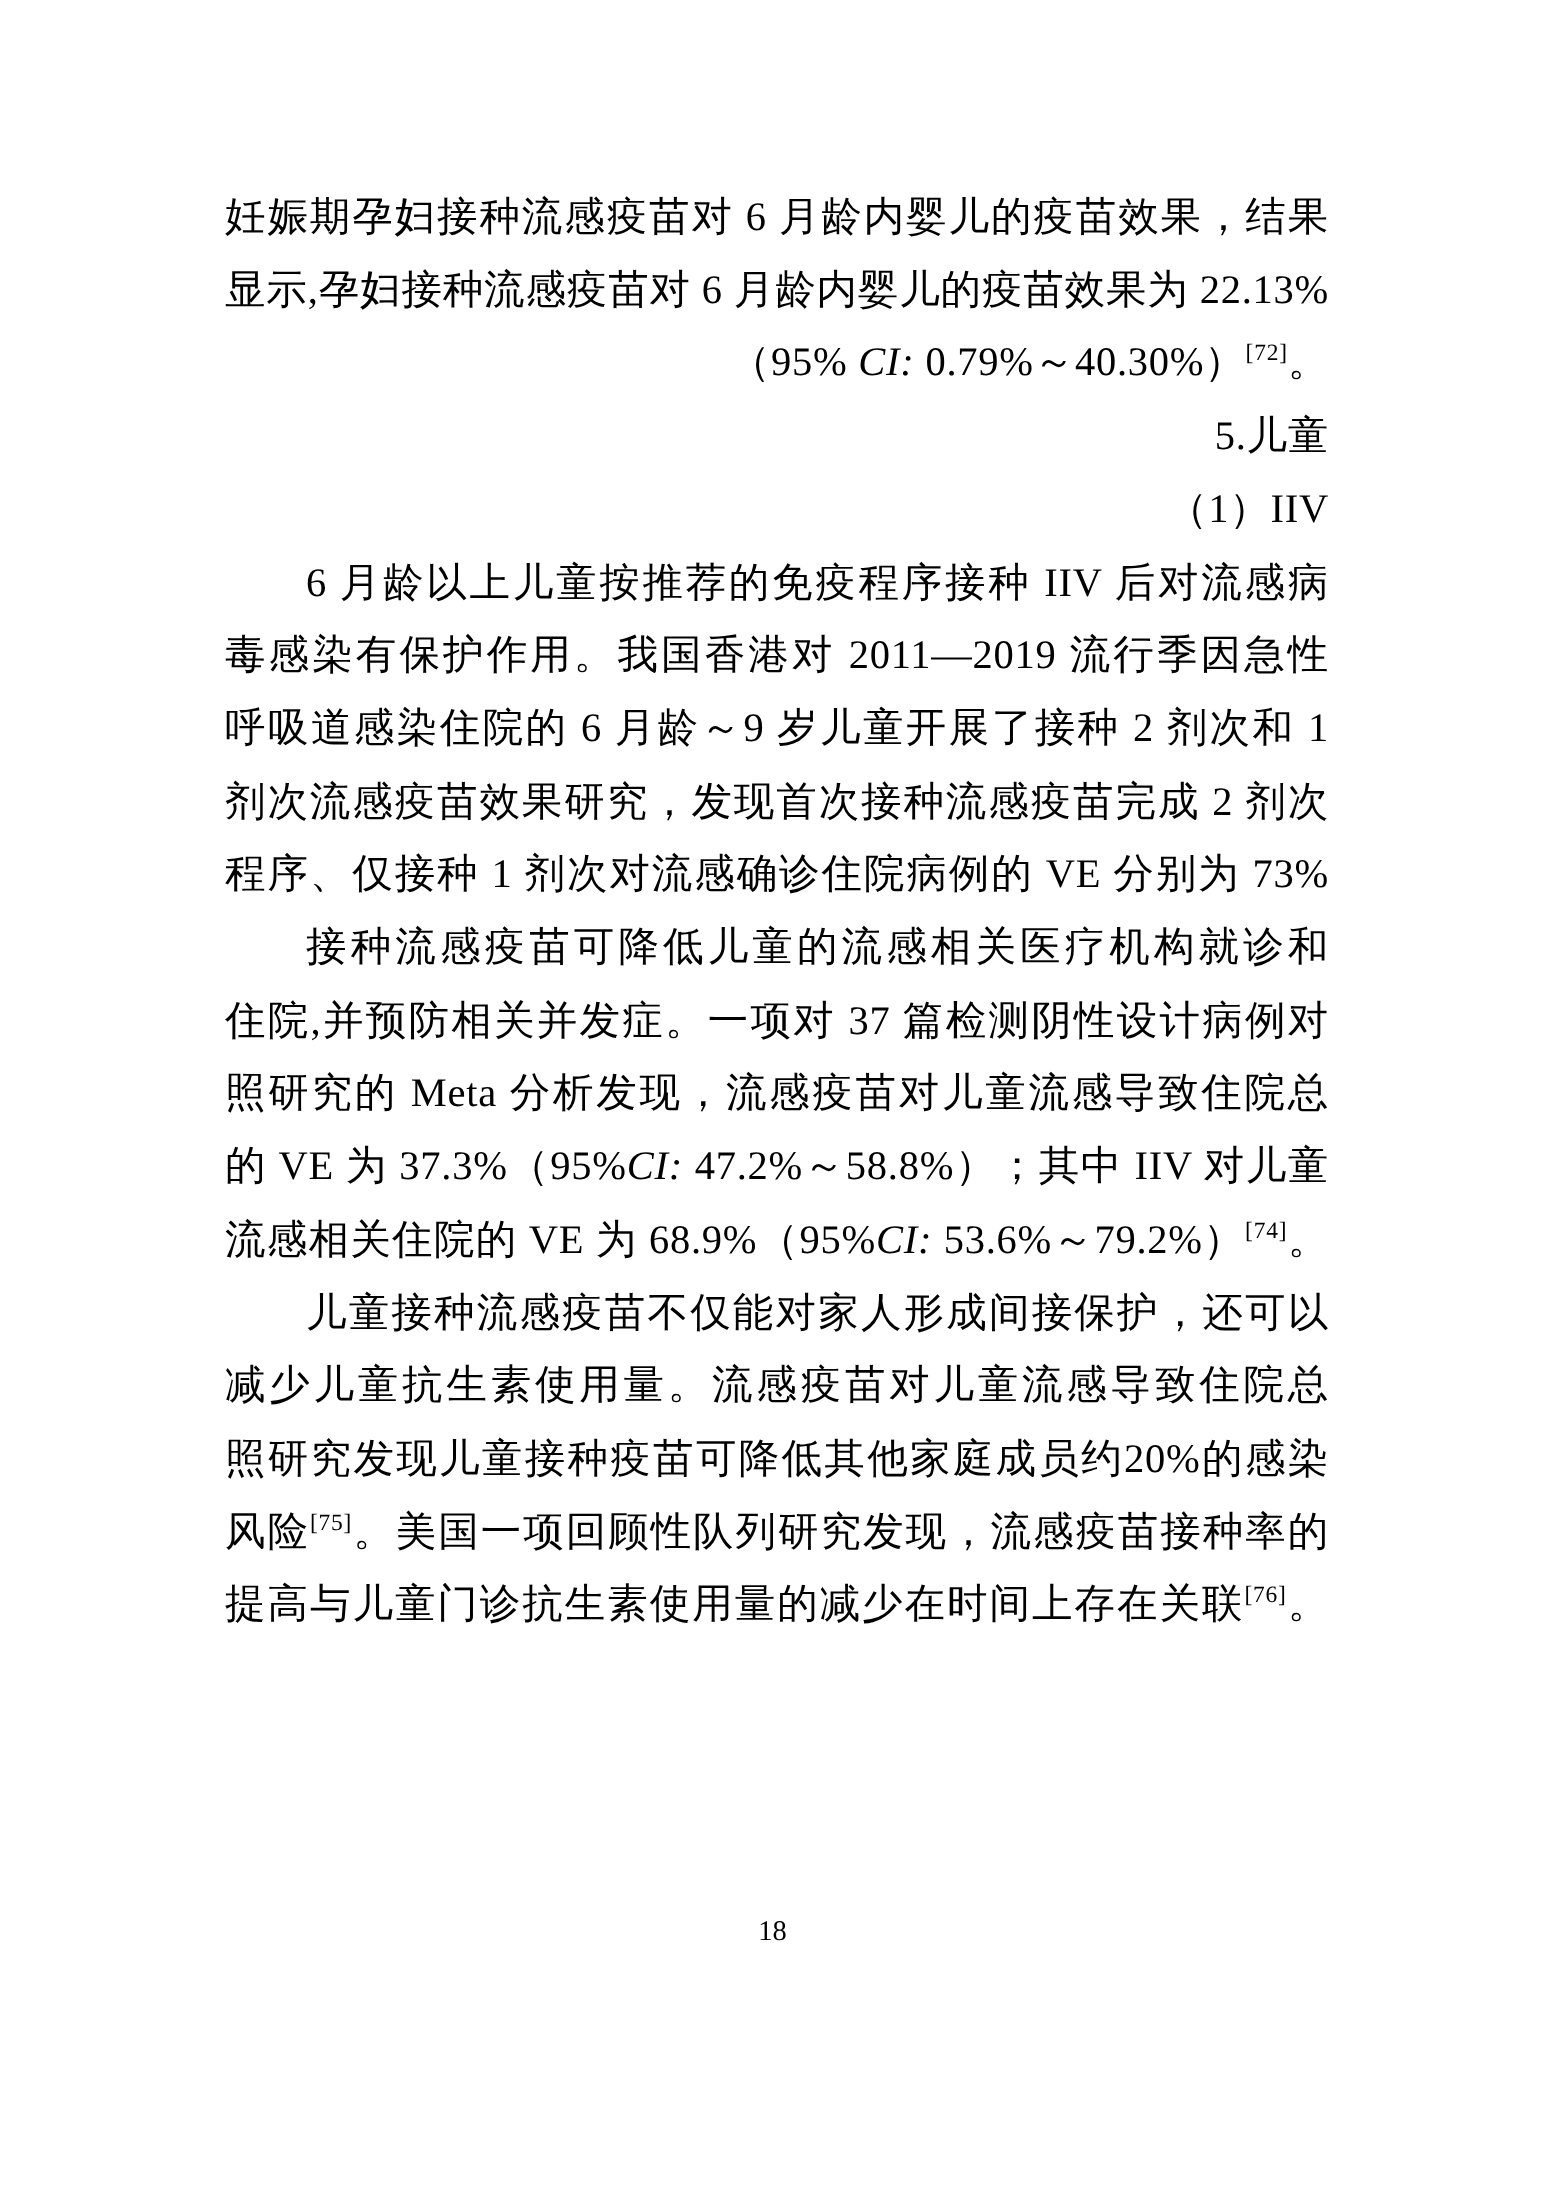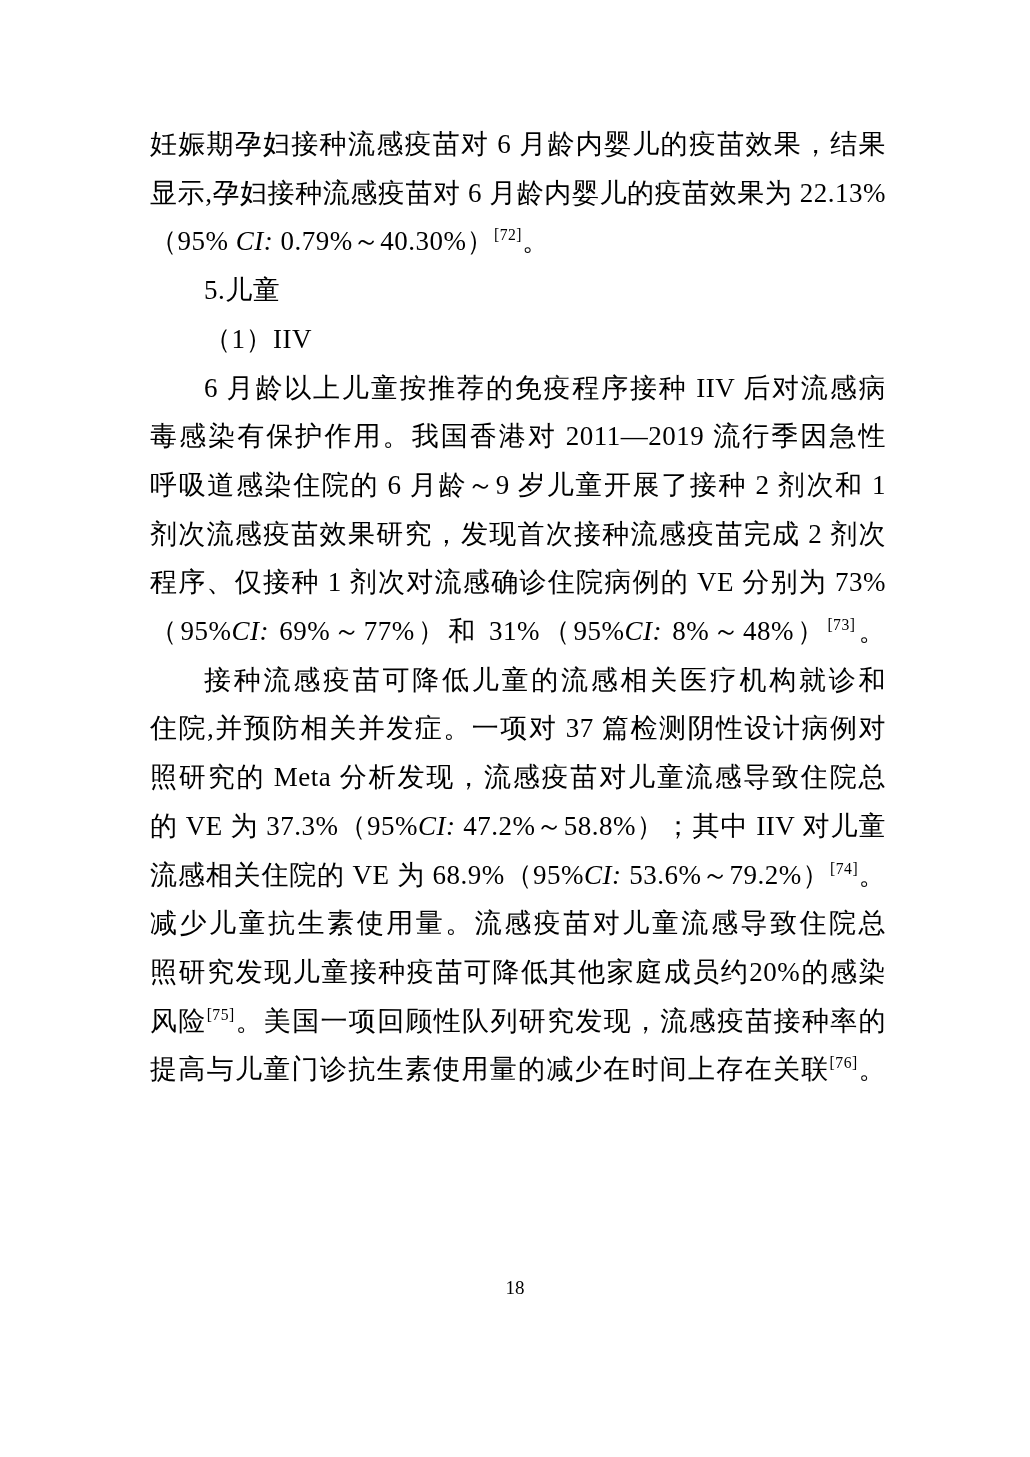--- a/index.html
+++ b/index.html
@@ -22,21 +22,21 @@
     position: absolute;
     left: 150px;
     top: 120px;
     width: 736px;
     font-size: 27px;
     line-height: 48.7px;
     letter-spacing: 0.5px;
   }
   .line {
     min-height: 48.7px;
-    text-align: left;
+    text-align: right;
     overflow: hidden;
   }
   .line.j {
     text-align: justify;
     text-align-last: justify;
   }
   .line.ind {
     text-indent: 2em;
   }
   .it { font-style: italic; }
@@ -63,26 +63,26 @@
       <div class="line j"><span>妊娠期孕妇接种流感疫苗对 6 月龄内婴儿的疫苗效果，结果</span></div>
       <div class="line j"><span>显示,孕妇接种流感疫苗对 6 月龄内婴儿的疫苗效果为 22.13%</span></div>
       <div class="line"><span>（95% </span><span class="it">CI:</span><span> 0.79%～40.30%）</span><span class="sup">[72]</span><span>。</span></div>
       <div class="line ind"><span>5.儿童</span></div>
       <div class="line ind"><span>（1）IIV</span></div>
       <div class="line j ind"><span>6 月龄以上儿童按推荐的免疫程序接种 IIV 后对流感病</span></div>
       <div class="line j"><span>毒感染有保护作用。我国香港对 2011—2019 流行季因急性</span></div>
       <div class="line j"><span>呼吸道感染住院的 6 月龄～9 岁儿童开展了接种 2 剂次和 1</span></div>
       <div class="line j"><span>剂次流感疫苗效果研究，发现首次接种流感疫苗完成 2 剂次</span></div>
       <div class="line j"><span>程序、仅接种 1 剂次对流感确诊住院病例的 VE 分别为 73%</span></div>
-      <div class="line j"><span>（95%</span><span class="it">CI:</span><span> 69%～77%）和 31%（95%</span><span class="it">CI:</span><span> 8%～48%）</span><span class="sup">[73]</span><span>。</span></div>
       <div class="line j ind"><span>接种流感疫苗可降低儿童的流感相关医疗机构就诊和</span></div>
       <div class="line j"><span>住院,并预防相关并发症。一项对 37 篇检测阴性设计病例对</span></div>
       <div class="line j"><span>照研究的 Meta 分析发现，流感疫苗对儿童流感导致住院总</span></div>
       <div class="line j"><span>的 VE 为 37.3%（95%</span><span class="it">CI:</span><span> 47.2%～58.8%）；其中 IIV 对儿童</span></div>
       <div class="line j"><span>流感相关住院的 VE 为 68.9%（95%</span><span class="it">CI:</span><span> 53.6%～79.2%）</span><span class="sup">[74]</span><span>。</span></div>
+      <div class="line j ind"><span>儿童接种流感疫苗不仅能对家人形成间接保护，还可以</span></div>
       <div class="line j"><span>减少儿童抗生素使用量。流感疫苗对儿童流感导致住院总</span></div>
       <div class="line j"><span>照研究发现儿童接种疫苗可降低其他家庭成员约20%的感染</span></div>
       <div class="line j"><span>风险</span><span class="sup">[75]</span><span>。美国一项回顾性队列研究发现，流感疫苗接种率的</span></div>
       <div class="line j"><span>提高与儿童门诊抗生素使用量的减少在时间上存在关联</span><span class="sup">[76]</span><span>。</span></div>
     </div>
   <div class="page-footer">
     <span>18</span>
   </div>
 </div>
 

